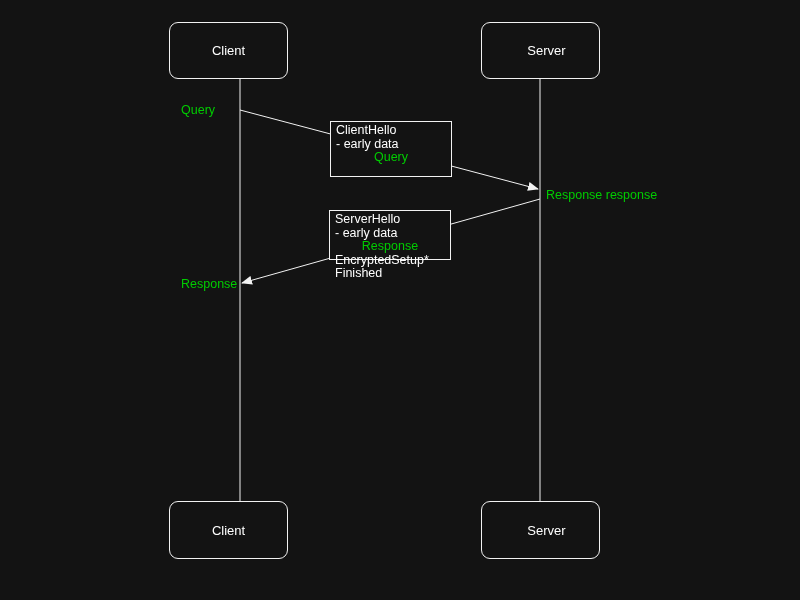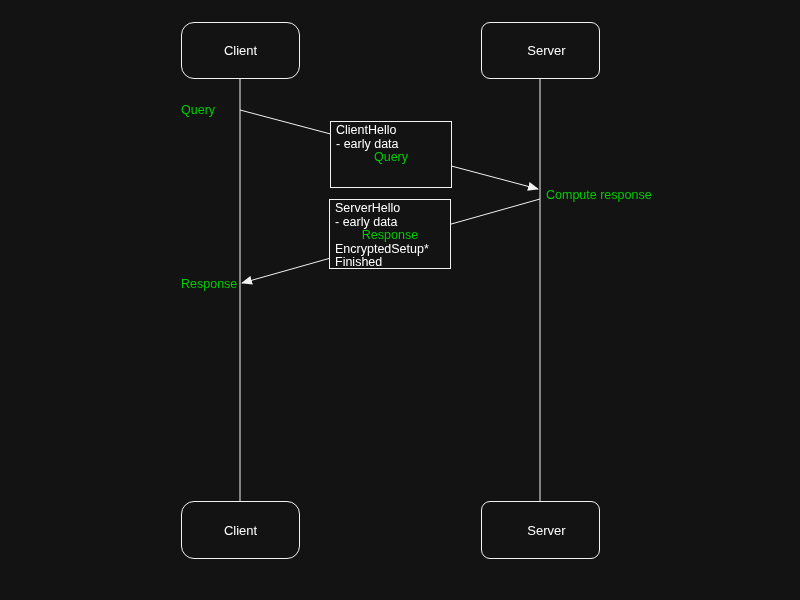--- a/index.html
+++ b/index.html
@@ -22,39 +22,39 @@
     position:absolute;
     width:119px;height:57px;
     border:1px solid var(--line);
     border-radius:9px;
     background:var(--bg);
     display:flex;align-items:center;justify-content:center;
     font-size:13px;
     z-index:2;
     box-sizing:border-box;
   }
-  .actor.client{left:181px;border-radius:13px;}
+  .actor.client{left:169px;}
   .actor.server{left:481px;padding-left:12px;}
   .actor.top{top:22px;}
   .actor.bottom{top:501px;height:58px;}
   .msgbox{
     position:absolute;
     width:122px;
     border:1px solid var(--line);
     background:var(--bg);
     box-sizing:border-box;
     padding:2px 5px 3px 5px;
     font-size:12.5px;
     line-height:13.5px;
     z-index:3;
     white-space:nowrap;
   }
   .msgbox .msg-line{display:block;}
-  .msgbox-1{left:330px;top:121px;height:67px;}
-  .msgbox-2{left:329px;top:199px;height:70px;}
+  .msgbox-1{left:330px;top:121px;height:56px;}
+  .msgbox-2{left:329px;top:210px;height:50px;}
   .green{color:var(--green);text-align:center;}
   .floating-label{
     position:absolute;
     font-size:12.5px;
     z-index:3;
     white-space:nowrap;
   }
   .label-query{left:181px;top:103px;}
   .label-response{left:181px;top:277px;}
   .label-compute{left:546px;top:188px;}
@@ -90,21 +90,21 @@
   </div>
 
   <div class="floating-label green label-query">Query</div>
 
   <div class="msgbox msgbox-1">
     <span class="msg-line">ClientHello</span>
     <span class="msg-line">- early data</span>
     <span class="msg-line green">Query</span>
   </div>
 
-  <div class="floating-label green label-compute">Compute response</div>
+  <div class="floating-label green label-compute">Response response</div>
 
   <div class="msgbox msgbox-2">
     <span class="msg-line">ServerHello</span>
     <span class="msg-line">- early data</span>
     <span class="msg-line green">Response</span>
     <span class="msg-line">EncryptedSetup*</span>
     <span class="msg-line">Finished</span>
   </div>
 
   <div class="floating-label green label-response">Response</div>

